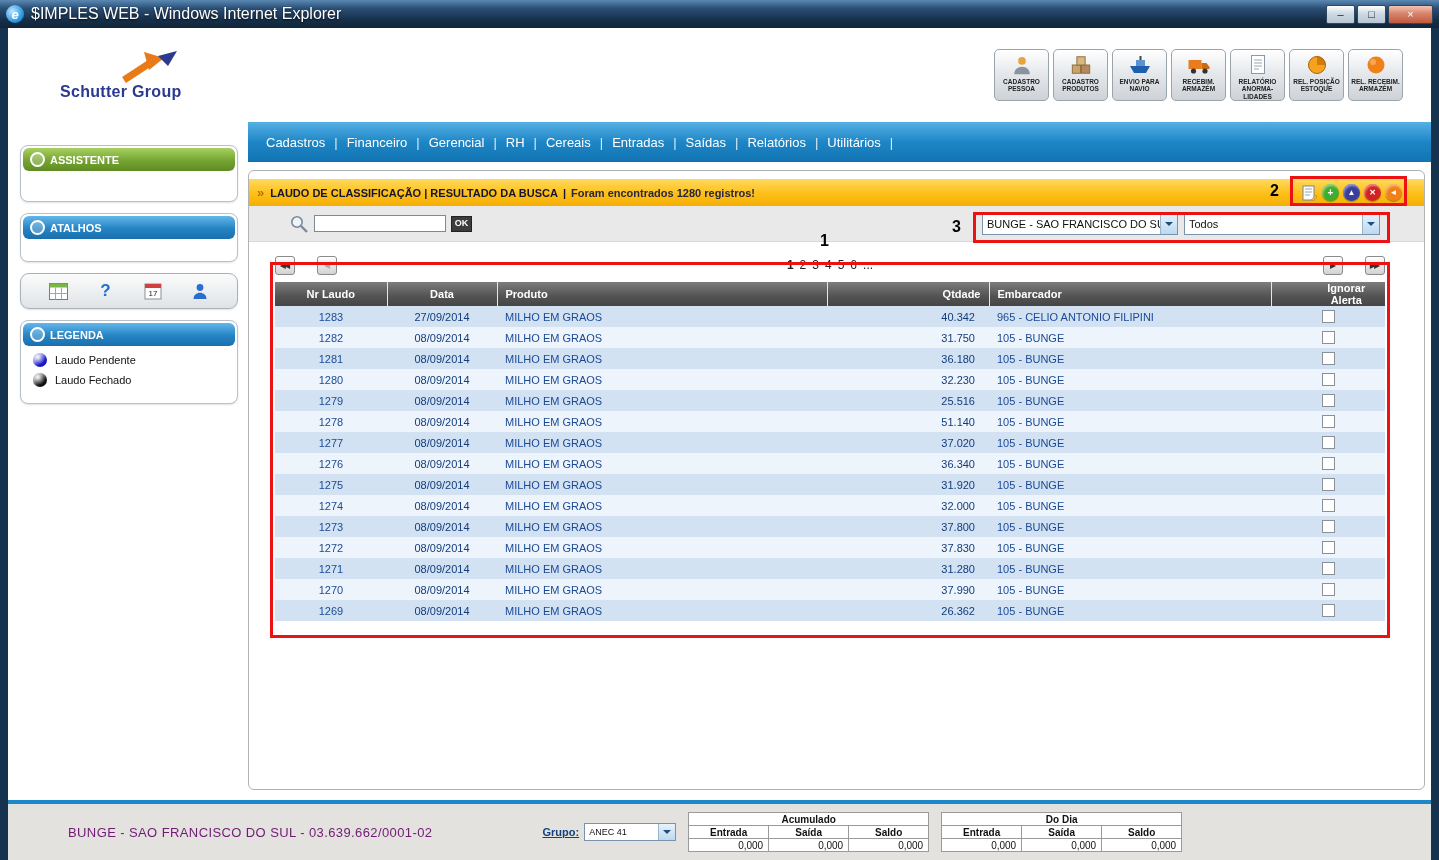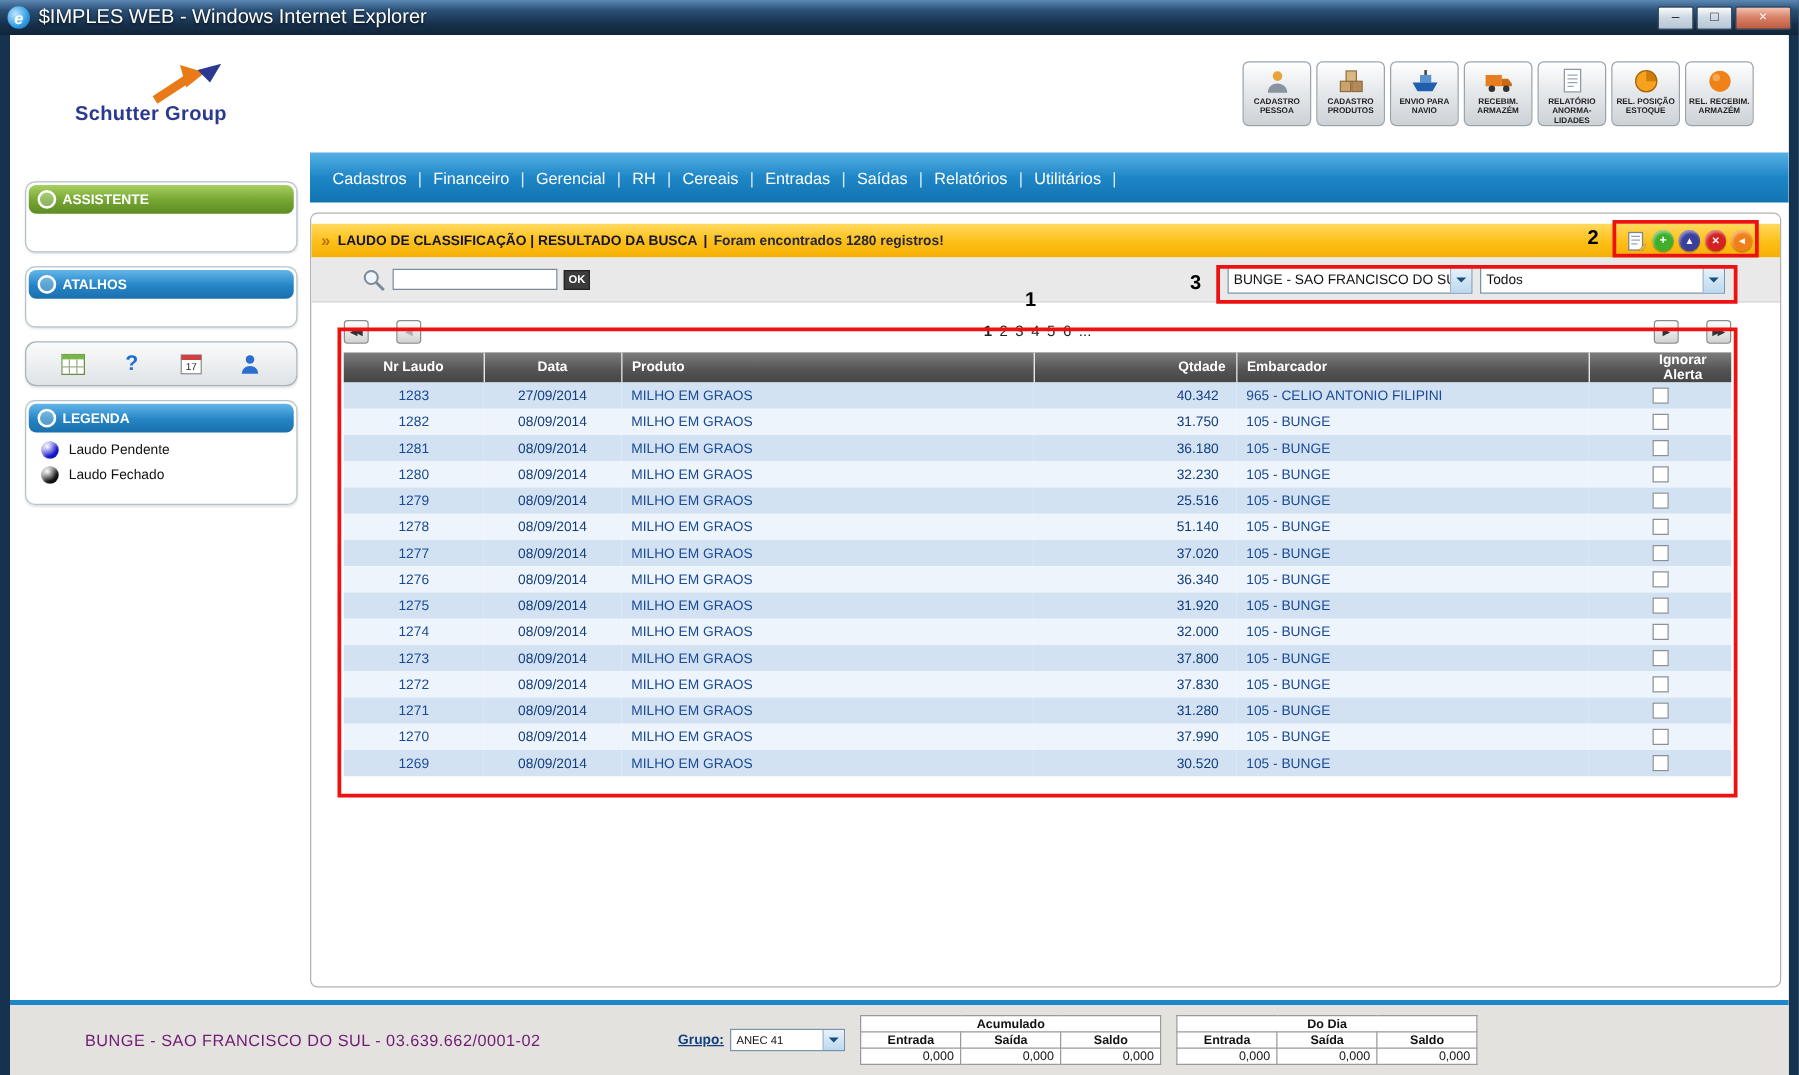--- a/index.html
+++ b/index.html
@@ -505,21 +505,21 @@
                     <td class="c-data">08/09/2014</td>
                     <td class="c-prod">MILHO EM GRAOS</td>
                     <td class="c-qt">37.990</td>
                     <td class="c-emb">105 - BUNGE</td>
                     <td class="c-chk"><input type="checkbox" style=""></td>
                   </tr>
                   <tr class="row-main">
                     <td class="c-nr">1269</td>
                     <td class="c-data">08/09/2014</td>
                     <td class="c-prod">MILHO EM GRAOS</td>
-                    <td class="c-qt">30.520</td>
+                    <td class="c-qt">26.362</td>
                     <td class="c-emb">105 - BUNGE</td>
                     <td class="c-chk"><input type="checkbox" style=""></td>
                   </tr>
                 </tbody>
           </table>
         </div>
       </div>
     </div>
   </div>
 

